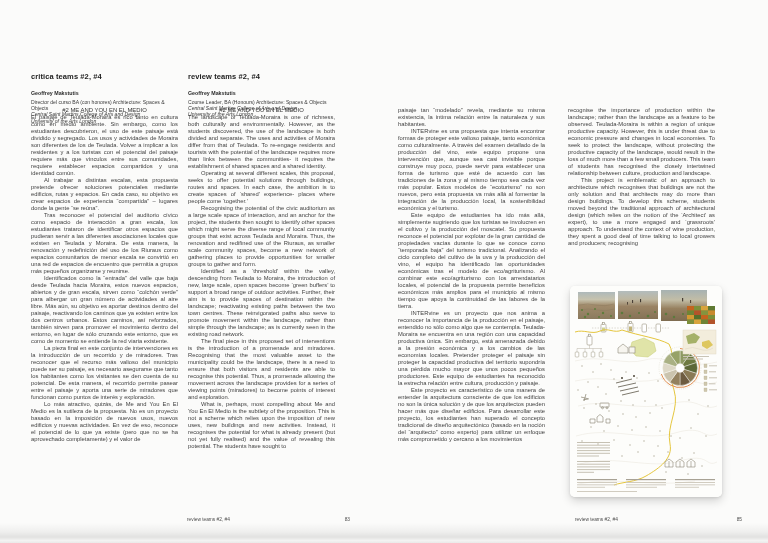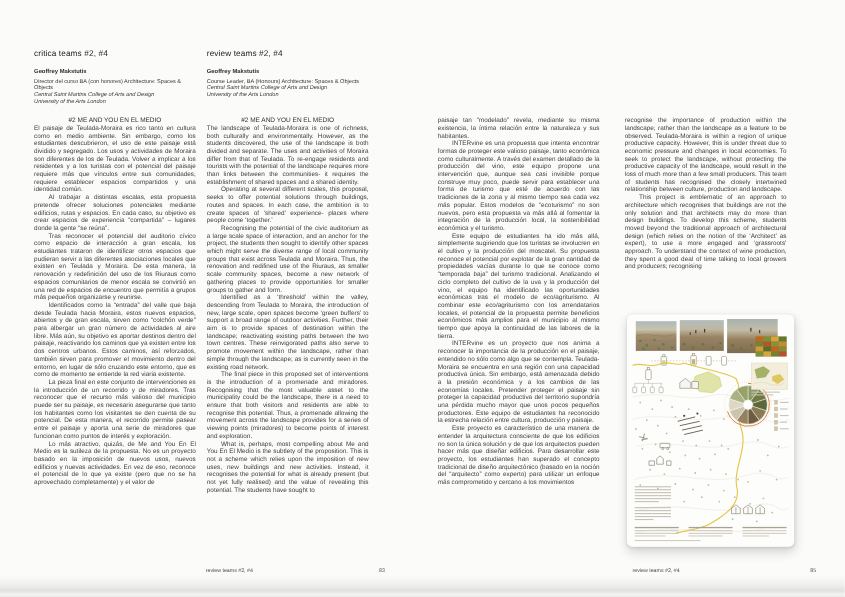--- a/index.html
+++ b/index.html
@@ -6,21 +6,21 @@
   body{
     width:768px;height:543px;position:relative;overflow:hidden;
     background:#fbfbfa;
     font-family:"Liberation Sans","DejaVu Sans",sans-serif;
     -webkit-font-smoothing:antialiased;
   }
   .spread{position:absolute;inset:0;}
   
   .hdr{position:absolute;top:44px;width:150px;color:#222;}
   .hdr-es{left:31px;} .hdr-en{left:188px;}
-  .hdr-title{font-size:7.5px;font-weight:normal;color:#1b1b1b;letter-spacing:.1px;}
+  .hdr-title{font-size:7.5px;font-weight:bold;color:#1b1b1b;letter-spacing:.1px;margin-top:28px;}
   .hdr-author{margin-top:9px;font-size:5.3px;font-weight:bold;color:#2c2c2c;}
   .hdr-line{margin-top:3px;font-size:5.1px;color:#3a3a3a;line-height:6.2px;}
   .hdr-line.em{font-style:italic;margin-top:0;}
   
   .col{position:absolute;top:107px;width:147px;font-size:5.8px;line-height:7px;
        color:#3f3f3f;text-align:justify;}
   .col-1{left:31px;} .col-2{left:188px;} .col-3{left:398px;} .col-4{left:568px;}
   .col-heading{text-align:center;font-size:5.9px;color:#353535;margin:0 0 0 0;}
   .col p{margin:0;}
   .col p + p{text-indent:13px;}

